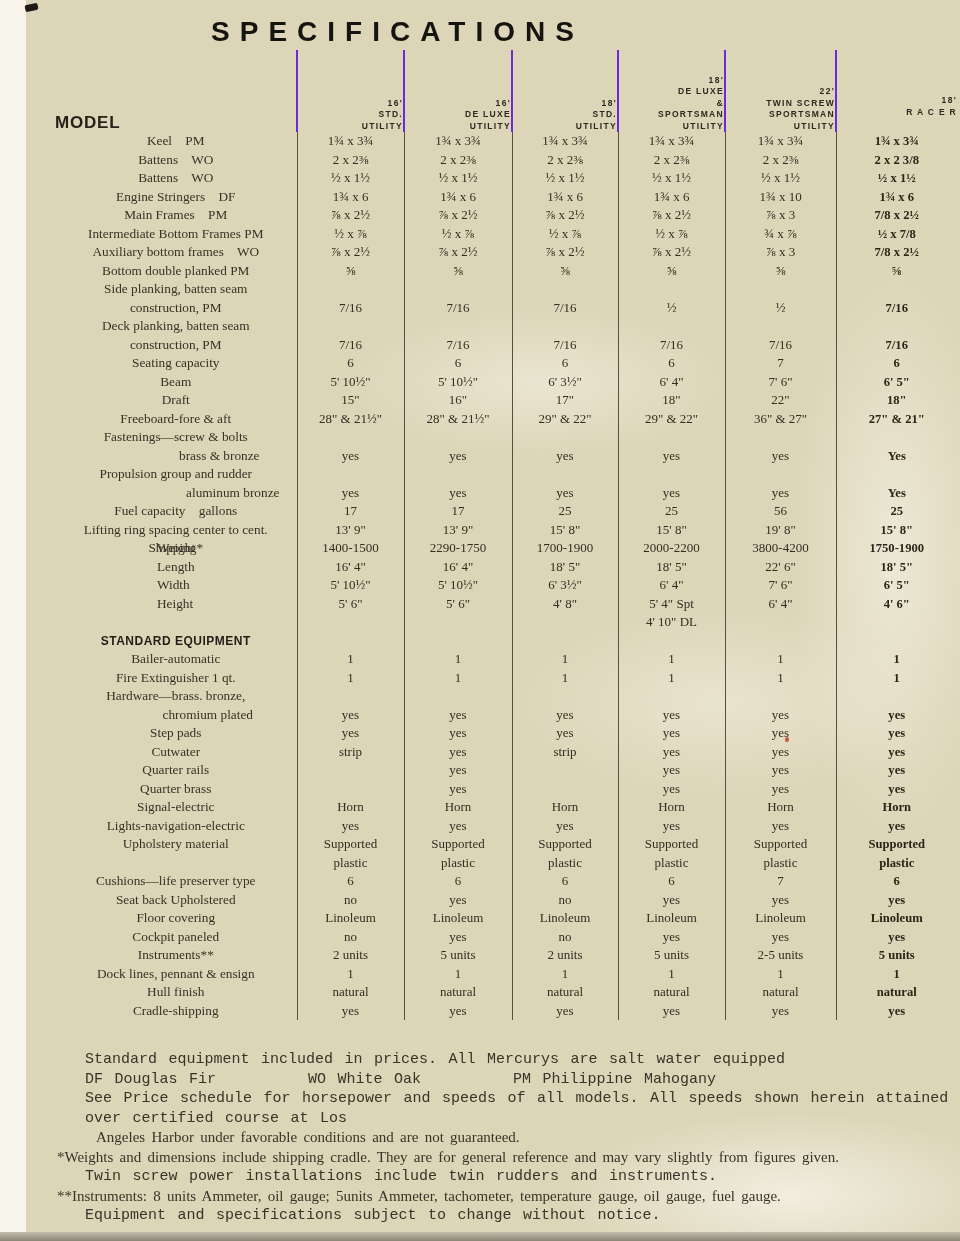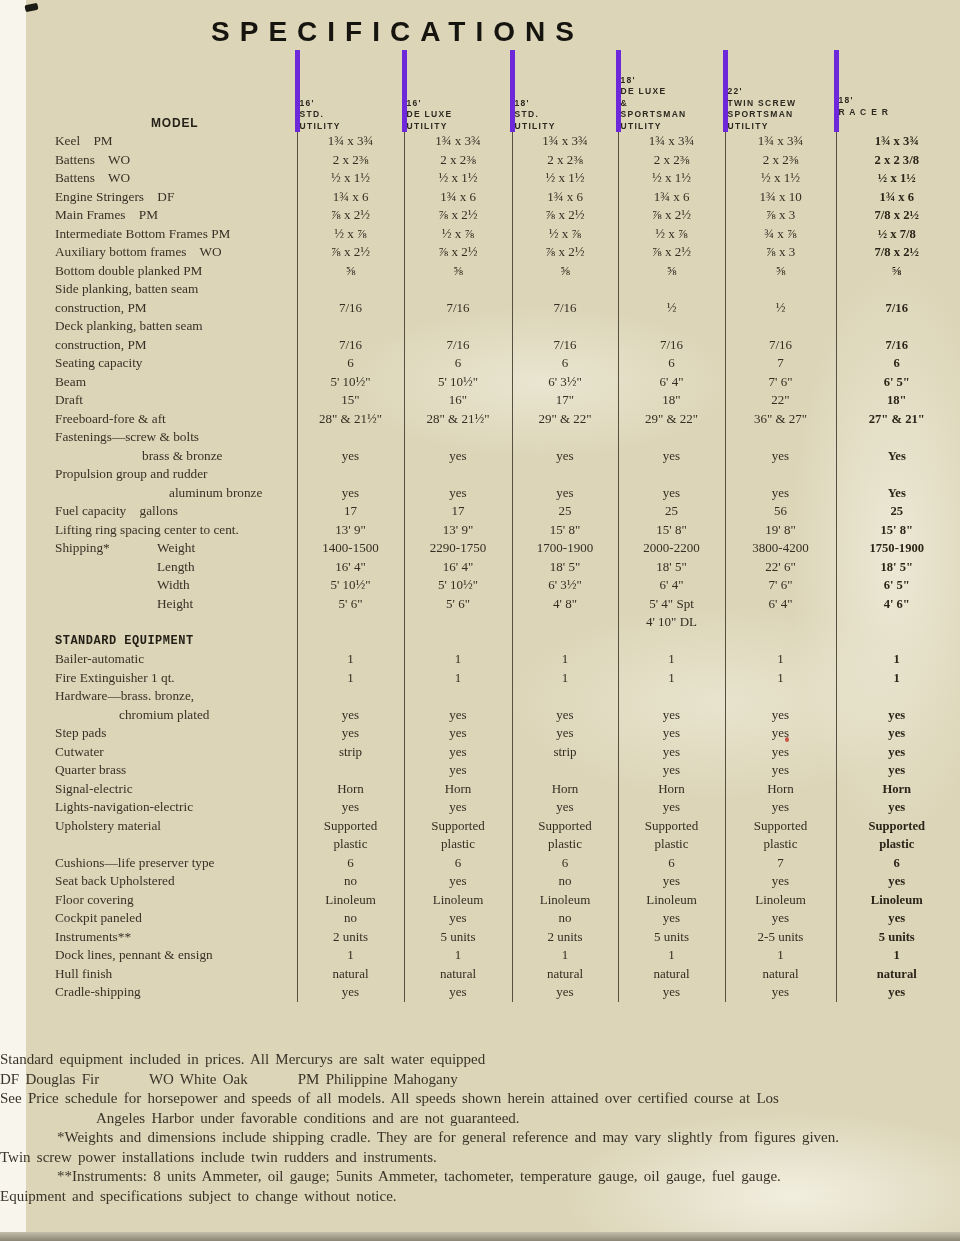--- a/index.html
+++ b/index.html
@@ -31,55 +31,55 @@
     font-size:28px;letter-spacing:10px;color:#15140f;
   }
 
   table.spec{
     position:absolute;left:55px;top:50px;width:902px;
     border-collapse:collapse;table-layout:fixed;
     font-size:13px;line-height:18.5px;
   }
   table.spec th, table.spec td{padding:0;margin:0;}
   th.model{
-    text-align:center;vertical-align:bottom;padding-bottom:15px;
+    text-align:left;vertical-align:bottom;padding-bottom:15px;
     font-family:"Liberation Sans", sans-serif;font-weight:bold;
-    font-size:12px;letter-spacing:.8px;color:#26221a;
+    font-size:17px;letter-spacing:.8px;color:#26221a;
   }
   th.colh{
-    vertical-align:bottom;text-align:left;padding-bottom:5px;
+    vertical-align:bottom;text-align:right;padding-bottom:5px;
     font-family:"Liberation Sans", sans-serif;font-weight:bold;
     font-size:8.5px;line-height:11.5px;letter-spacing:1.3px;
-    color:#2d2920;white-space:pre-line;border-left:5px solid #6d28d9;
+    color:#2d2920;white-space:pre-line;border-left:2px solid #6d28d9;
     height:68px;
   }
   th.colh.racer{padding-bottom:14px;}
   td.label{
-    text-align:left;vertical-align:top;white-space:pre-wrap;position:relative;
+    text-align:center;vertical-align:top;white-space:pre-wrap;position:relative;
     color:#3a3126;font-size:13.3px;
   }
   td.label.sec{
-    font-family:Liberation Mono, monospace;font-weight:bold;
+    font-family:Liberation Sans, sans-serif;font-weight:bold;
     font-size:12px;letter-spacing:.5px;color:#221e16;
   }
   td.label.ind1{padding-left:87px;}
   td.label.ind2{padding-left:114px;}
   td.label.ind3{padding-left:64px;}
   td.label .l2{position:absolute;left:102px;top:0;}
   td.val{
     text-align:center;vertical-align:top;border-left:1px solid #57503f;
     white-space:pre-line;color:#352d22;
   }
   td.val.racer{font-weight:bold;font-size:12.6px;color:#2c2519;}
 
   .footnotes{position:absolute;left:0;top:1050px;width:960px;
     font-size:15px;line-height:19.5px;color:#3a3328;word-spacing:2.5px;}
   .fn{white-space:pre-wrap;}
   .fn.i0{margin-left:57px;}
-  .fn.i1{}
+  .fn.i1{margin-left:85px;font-family:Liberation Mono, monospace;}
   .fn.i2{margin-left:96px;}
 </style>
 </head>
 <body>
 
 <div class="paper"></div>
 <div class="corner-mark"></div>
 
 <h1 class="title">SPECIFICATIONS</h1>
 
@@ -411,20 +411,29 @@
       <tr>
         <td class="label">Cutwater</td>
         <td class="val">strip</td>
         <td class="val">yes</td>
         <td class="val">strip</td>
         <td class="val">yes</td>
         <td class="val">yes</td>
         <td class="val racer">yes</td>
       </tr>
       <tr>
+        <td class="label">Quarter rails</td>
+        <td class="val"></td>
+        <td class="val">yes</td>
+        <td class="val"></td>
+        <td class="val">yes</td>
+        <td class="val">yes</td>
+        <td class="val racer">yes</td>
+      </tr>
+      <tr>
         <td class="label">Quarter brass</td>
         <td class="val"></td>
         <td class="val">yes</td>
         <td class="val"></td>
         <td class="val">yes</td>
         <td class="val">yes</td>
         <td class="val racer">yes</td>
       </tr>
       <tr>
         <td class="label">Signal-electric</td>

